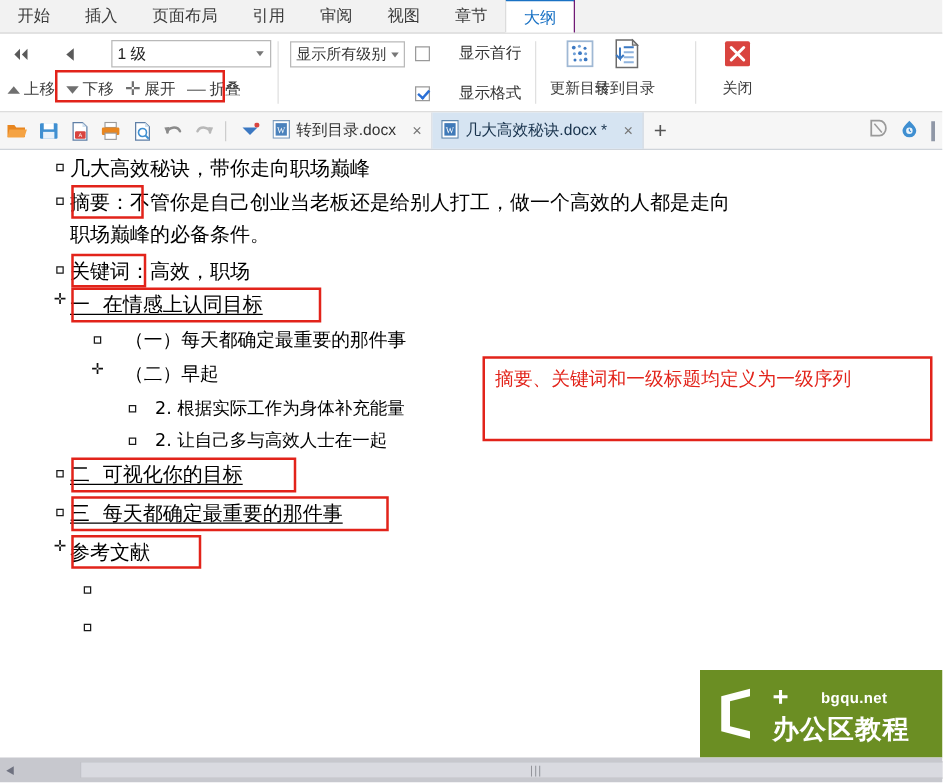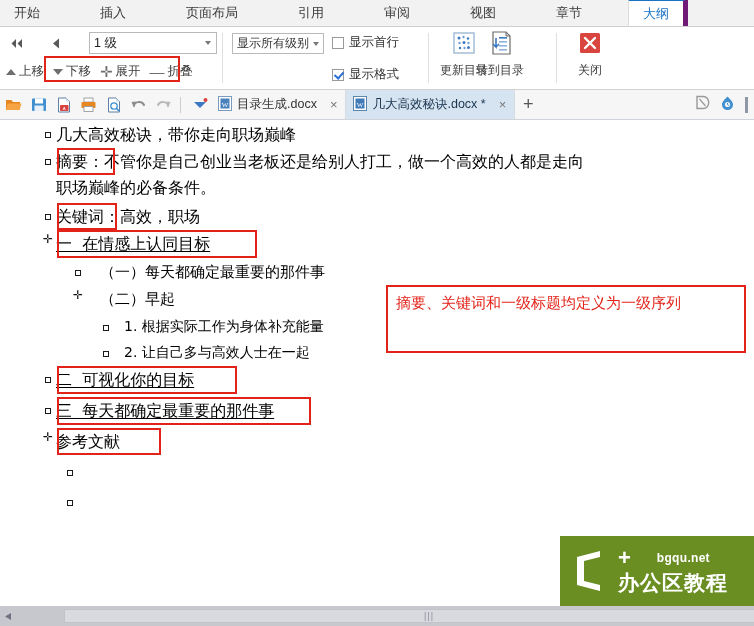--- a/index.html
+++ b/index.html
@@ -9,31 +9,31 @@
     overflow: hidden;
     background: #ffffff;
     font-family: "Liberation Sans", "DejaVu Sans", sans-serif;
   }
   #app { position: relative; width: 754px; height: 626px; background:#fff; }
 
   
   .ribbon-tabs {
     position: absolute; left:0; top:0; width:754px; height:27px;
     background:#f2f2f2; border-bottom:1px solid #cfcfcf;
-    display:flex; align-items:flex-end;gap:32px;
+    display:flex; align-items:flex-end;
   }
   .rtab {
     height:27px; line-height:27px; padding:0 14px;
     font-size:13px; color:#3b3b3b; cursor:default;
     white-space:nowrap;
   }
   .rtab.active {
     background:#ffffff; color:#1a72c4;
     border-top:2px solid #1a72c4;
-    border-left:1px solid #dcdcdc; border-right:5px solid #701a75;
+    border-left:1px solid #dcdcdc; border-right:1px solid #701a75;
     line-height:25px;
   }
 
   
   .ribbon-body {
     position:absolute; left:0; top:27px; width:754px; height:63px;
     background:#ffffff; border-bottom:1px solid #d2d2d2;
   }
   .grp { position:absolute; top:0; height:63px; }
   .grp-sep { position:absolute; top:6px; width:1px; height:50px; background:#e0e0e0; }
@@ -73,21 +73,21 @@
     position:relative; width:92px; height:21px;
     border:1px solid #b9b9b9; background:#fff;
     display:flex; align-items:center; padding:0 4px;
     font-size:12px; color:#333;
   }
   .show-combo .caret {
     position:absolute; right:4px; top:50%; transform:translateY(-50%);
     width:0;height:0;border-left:3.5px solid transparent;border-right:3.5px solid transparent;
     border-top:4px solid #777;
   }
-  .chk-row { display:flex; align-items:center; gap:5px; font-size:12.5px; color:#333; white-space:nowrap; }
+  .chk-row { display:flex; align-items:center; gap:23px; font-size:12.5px; color:#333; white-space:nowrap; }
   .chk {
     width:12px;height:12px;border:1px solid #9a9a9a;background:#fff;
     display:inline-block; position:relative; flex:0 0 auto;
   }
   .chk.on::after {
     content:""; position:absolute; left:3px; top:0px; width:4px; height:7px;
     border:solid #2a6fd6; border-width:0 2px 2px 0; transform:rotate(42deg);
   }
 
   
@@ -369,21 +369,21 @@
     </div>
 
     <div class="doctab">
       <span>
         <svg width="14" height="15" viewBox="0 0 14 15">
           <rect x="0.5" y="0.5" width="13" height="14" fill="#fff" stroke="#7a9bbd" stroke-width="1"></rect>
           <rect x="2.5" y="2.5" width="9" height="10" fill="#2b6cb0" opacity="0.85"></rect>
           <text x="7" y="10.5" font-size="7" fill="#fff" text-anchor="middle" font-family="Liberation Serif, serif">W</text>
         </svg>
       </span>
-      <span>目录生成.docx</span>
+      <span>转到目录.docx</span>
       <span class="x">×</span>
     </div>
 
     <div class="doctab active">
       <span>
         <svg width="14" height="15" viewBox="0 0 14 15">
           <rect x="0.5" y="0.5" width="13" height="14" fill="#fff" stroke="#5c86ad" stroke-width="1"></rect>
           <rect x="2.5" y="2.5" width="9" height="10" fill="#2b6cb0" opacity="0.9"></rect>
           <text x="7" y="10.5" font-size="7" fill="#fff" text-anchor="middle" font-family="Liberation Serif, serif">W</text>
         </svg>
@@ -446,21 +446,21 @@
       <span class="otext" style="font-size:15px; margin-left:14px;">（一）每天都确定最重要的那件事</span>
     </div>
 
     <div class="oline" style="left:70px; top:170px;">
       <span class="marker cross">✛</span>
       <span class="otext" style="font-size:15px; margin-left:14px;">（二）早起</span>
     </div>
 
     <div class="oline" style="left:98px; top:198px;">
       <span class="marker"><span class="sq"></span></span>
-      <span class="otext" style="font-size:14px; margin-left:10px;">1. 根据实际工作为身体补充能量</span>
+      <span class="otext" style="font-size:14px; margin-left:10px;">2. 根据实际工作为身体补充能量</span>
     </div>
 
     <div class="oline" style="left:98px; top:224px;">
       <span class="marker"><span class="sq"></span></span>
       <span class="otext" style="font-size:14px; margin-left:10px;">2. 让自己多与高效人士在一起</span>
     </div>
 
     <div class="oline" style="left:40px; top:250px;">
       <span class="marker"><span class="sq"></span></span>
       <span class="otext" style="font-size:16px; text-decoration:underline; text-underline-offset:2px;">二  可视化你的目标</span>

